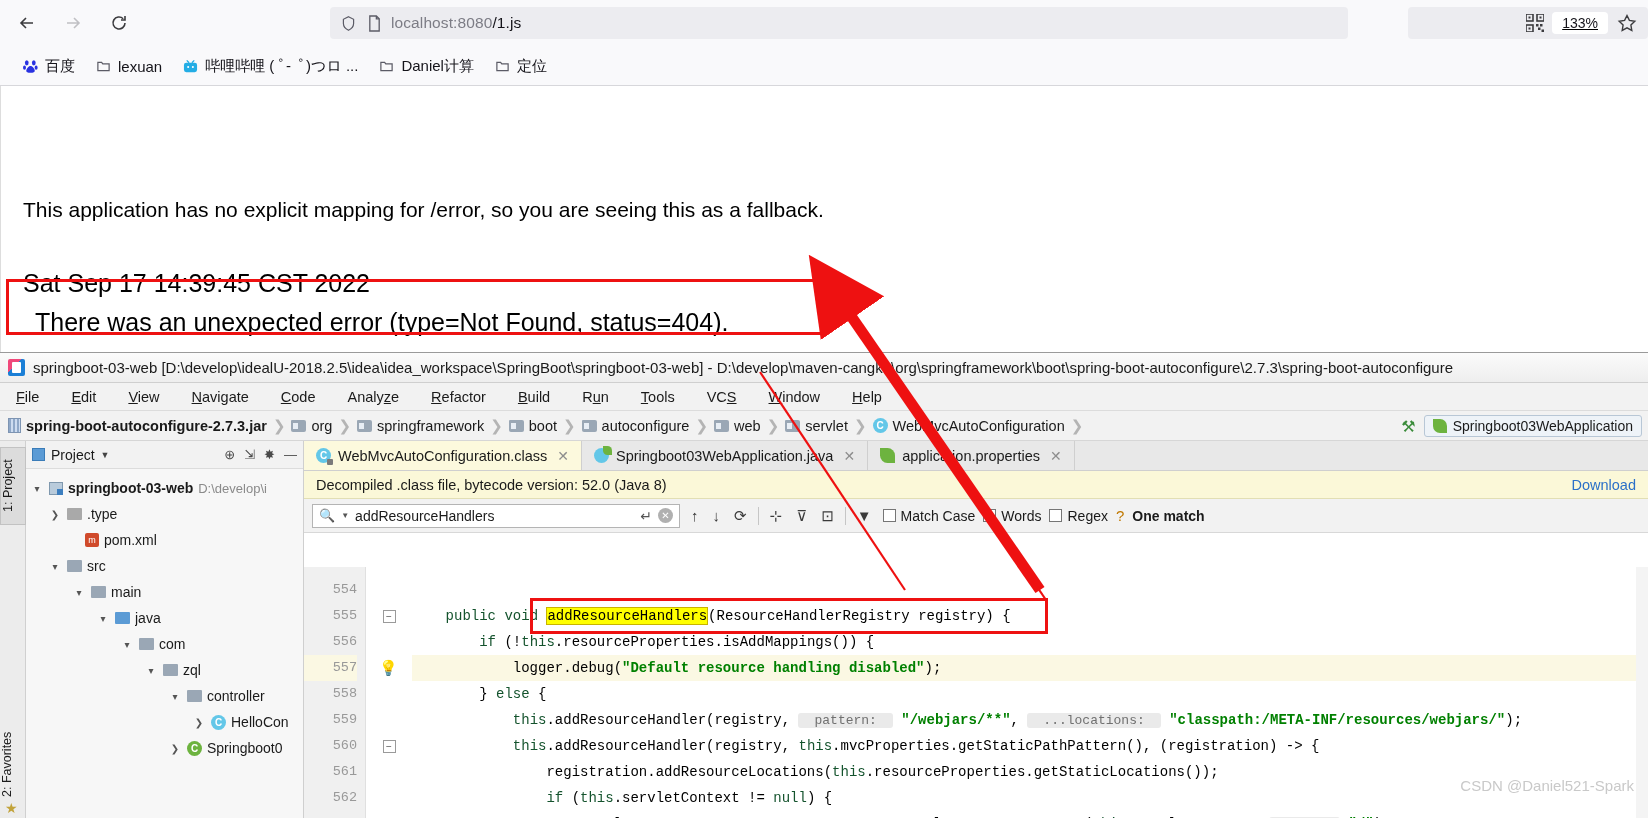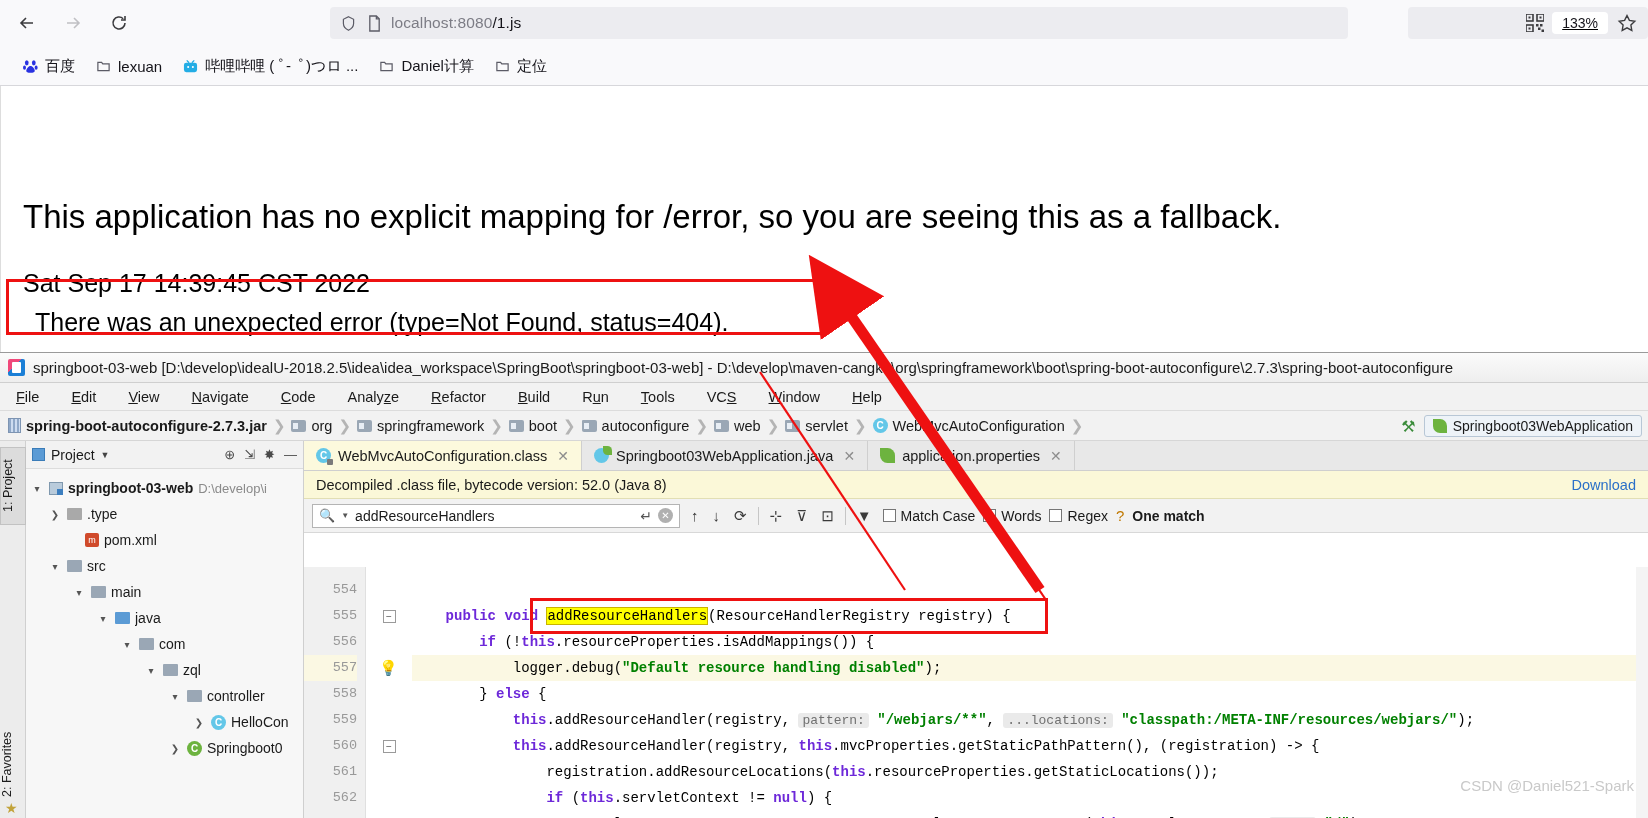--- a/index.html
+++ b/index.html
@@ -70,21 +70,21 @@
     background: #ffffff; overflow: hidden;
     border-left: 1px solid #ddd;
   }
   .wl-title {
     position: absolute; left: 22px; top: 15px;
     font-size: 56px; font-weight: bold; color: #000;
     letter-spacing: -0.5px;
   }
   .wl-para {
     position: absolute; left: 22px; top: 112px;
-    font-size: 33px; color: #000;
+    font-size: 21px; color: #000;
   }
   .wl-date {
     position: absolute; left: 22px; top: 183px;
     font-size: 25px; color: #000;
   }
   .wl-err {
     position: absolute; left: 22px; top: 222px;
     font-size: 25px; color: #000; margin-left: 12px;
   }
 
@@ -263,24 +263,24 @@
   .marks { width: 46px; background:#fff; flex: none; padding-top: 10px; position:relative;}
   .marks .mrow { height: 26px; display:flex; align-items:center; justify-content:center;}
   .fold { width:13px;height:13px;border:1px solid #9a9a9a;background:#fff;color:#555;font-size:10px;line-height:11px;text-align:center;}
   .bulb { color:#f0c419; font-size:15px; }
   .code {
     flex: 1; font-family: "Liberation Mono", monospace; font-size: 14px;
     color: #000; padding-top: 10px; overflow: hidden; position: relative;
   }
   .cl { height: 26px; line-height: 26px; white-space: pre; }
   .cl.hl { background: #fbf8e3; }
-  .kw { color: #6d28d9; font-weight: bold; }
+  .kw { color: #14532d; font-weight: normal; }
   .str { color: #008000; font-weight: bold; }
   .hlight { background: #ffff00; border: 1px solid #c8b400; }
-  .hint { background:#eaeaea; color:#707070; border-radius:3px; padding:0 4px; font-size:13px;}
+  .hint { background:#eaeaea; color:#707070; border-radius:3px; padding:0 16px; font-size:13px;}
 
   .code-scroll-mark { position:absolute; right:0; top:0; width:12px; bottom:0; background:#f4f4f4;}
 
   
   .ann { position: absolute; pointer-events: none; }
   .red-box { border: 3px solid #ee1111; }
   #box-error { left: 6px; top: 279px; width: 818px; height: 56px; }
   #box-logger { left: 530px; top: 598px; width: 518px; height: 36px; }
   #arrow-svg { left:0; top:0; width:1648px; height:818px; }
 

